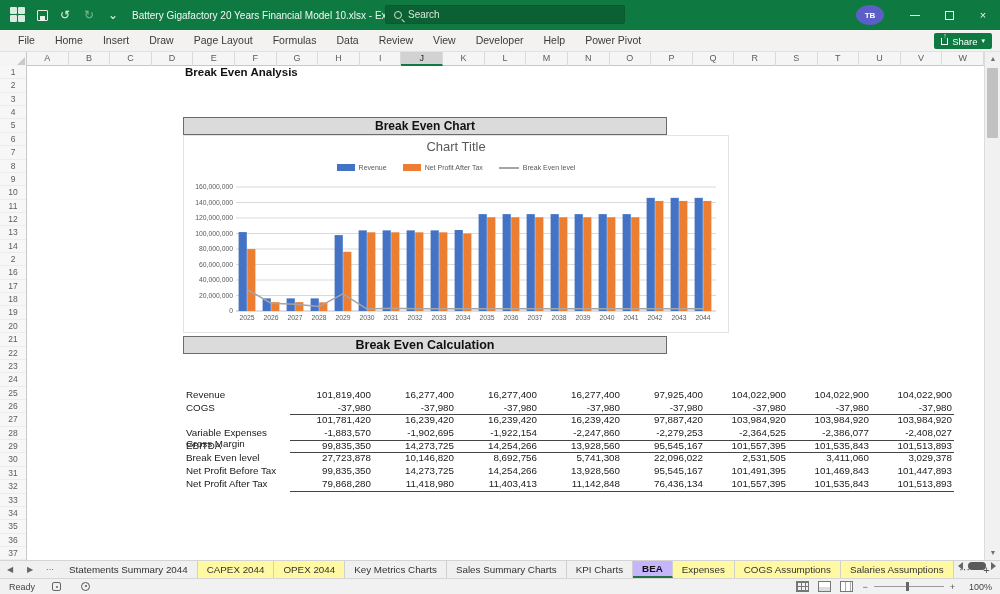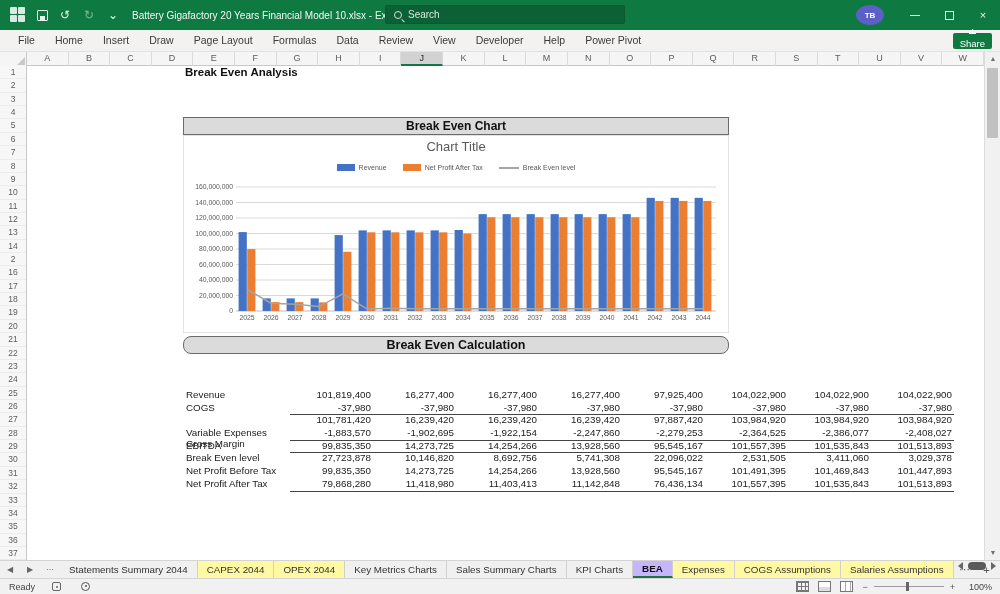--- a/index.html
+++ b/index.html
@@ -23,39 +23,39 @@
   .tb-right { position:absolute; right:0; top:0; height:30px; display:flex; align-items:center; }
   .avatar { width:28px; height:20px; border-radius:50%; background:#5B5FC7; color:#fff; font-size:8px; font-weight:bold; display:flex; align-items:center; justify-content:center; margin-right:14px; }
   .winbtn { width:34px; height:30px; display:flex; align-items:center; justify-content:center; color:#eaf3ec; font-size:11px; }
   .restore-ic { width:9px; height:9px; border:1px solid #eaf3ec; position:relative; }
   .min-ic { width:10px; height:1px; background:#eaf3ec; }
 
   
   .ribbon { position:absolute; top:30px; left:0; width:1000px; height:22px; background:#F3F2F1; border-bottom:1px solid #E1E1E1; display:flex; align-items:center; }
   .rtabs { display:flex; align-items:center; padding-left:8px; gap:0; }
   .rtab { font-size:10.5px; color:#3b3b3b; padding:0 10px; line-height:21px; white-space:nowrap; }
-  .share-btn { position:absolute; right:8px; top:3px; height:16px; background:#0E7A41; color:#fff; border-radius:2px; font-size:9.5px; display:flex; align-items:center; gap:4px; padding:0 7px;flex-direction:column; }
+  .share-btn { position:absolute; right:8px; top:3px; height:16px; background:#0E7A41; color:#fff; border-radius:2px; font-size:9.5px; display:flex; align-items:center; gap:4px; padding:0 7px; }
   .share-ic { width:7px; height:7px; border:1px solid #fff; border-top:none; position:relative; }
   .share-ic:after { content:"↑"; position:absolute; left:1px; top:-6px; font-size:7px; }
 
   
   .colhdr-row { position:absolute; top:52px; left:0; width:984px; height:14px; background:#F5F5F5; display:flex; border-bottom:1px solid #C8C8C8; }
   .corner { width:27px; height:14px; border-right:1px solid #C8C8C8; position:relative; background:#F5F5F5; }
   .corner:after { content:""; position:absolute; right:1px; bottom:1px; border-left:8px solid transparent; border-bottom:8px solid #C9C9C9; }
   .col-h { width:41.61px; height:14px; font-size:9px; color:#5c5c5c; text-align:center; line-height:13px; border-right:1px solid #DADADA; }
   .col-h.sel { background:#D2D2D2; border-bottom:2px solid #0E7A41; color:#222; }
   .rowhdrs { position:absolute; top:66px; left:0; width:27px; height:494px; background:#F7F7F7; border-right:1px solid #C8C8C8; overflow:hidden; }
   .row-h { height:13.36px; font-size:8.5px; color:#5c5c5c; text-align:center; line-height:13px; border-bottom:1px solid #ECECEC; }
 
   
   .gridarea { position:absolute; top:66px; left:27px; width:957px; height:494px; background:#fff; }
   .pagetitle { position:absolute; left:185px; top:66px; font-size:11.5px; font-weight:bold; color:#111; }
-  .section-hdr { position:absolute; left:183px; width:546px; height:18px; background:#DBDBDB; border:1px solid #6b6b6b; text-align:center; font-weight:bold; color:#111; }
+  .section-hdr { position:absolute; left:183px; width:484px; height:18px; background:#DBDBDB; border:1px solid #6b6b6b; text-align:center; font-weight:bold; color:#111; }
   #chart-hdr { top:117px; font-size:12px; line-height:17px; }
-  #calc-hdr { top:336px; font-size:12.5px; line-height:17px;border-radius:8px; }
+  #calc-hdr { top:336px; font-size:12.5px; line-height:17px; }
   .chart-box { position:absolute; left:183px; top:135px; width:546px; height:198px; background:#fff; border:1px solid #E3E3E3; }
   .chart-title { position:absolute; left:183px; top:139px; width:546px; text-align:center; font-size:13px; color:#595959; }
   .legend { position:absolute; left:183px; top:164px; width:546px; display:flex; justify-content:center; gap:16px; align-items:center; }
   .leg-item { display:flex; align-items:center; gap:4px; font-size:7px; color:#595959; }
   .leg-sw { width:18px; height:7px; }
   .leg-line { width:20px; height:2px; }
   .ylab { position:absolute; left:140px; width:93px; text-align:right; font-size:6.8px; color:#595959; }
   .xlab { position:absolute; width:28px; text-align:center; font-size:6.8px; color:#595959; top:314px; }
   #plot { position:absolute; left:236px; top:180px; }
 

